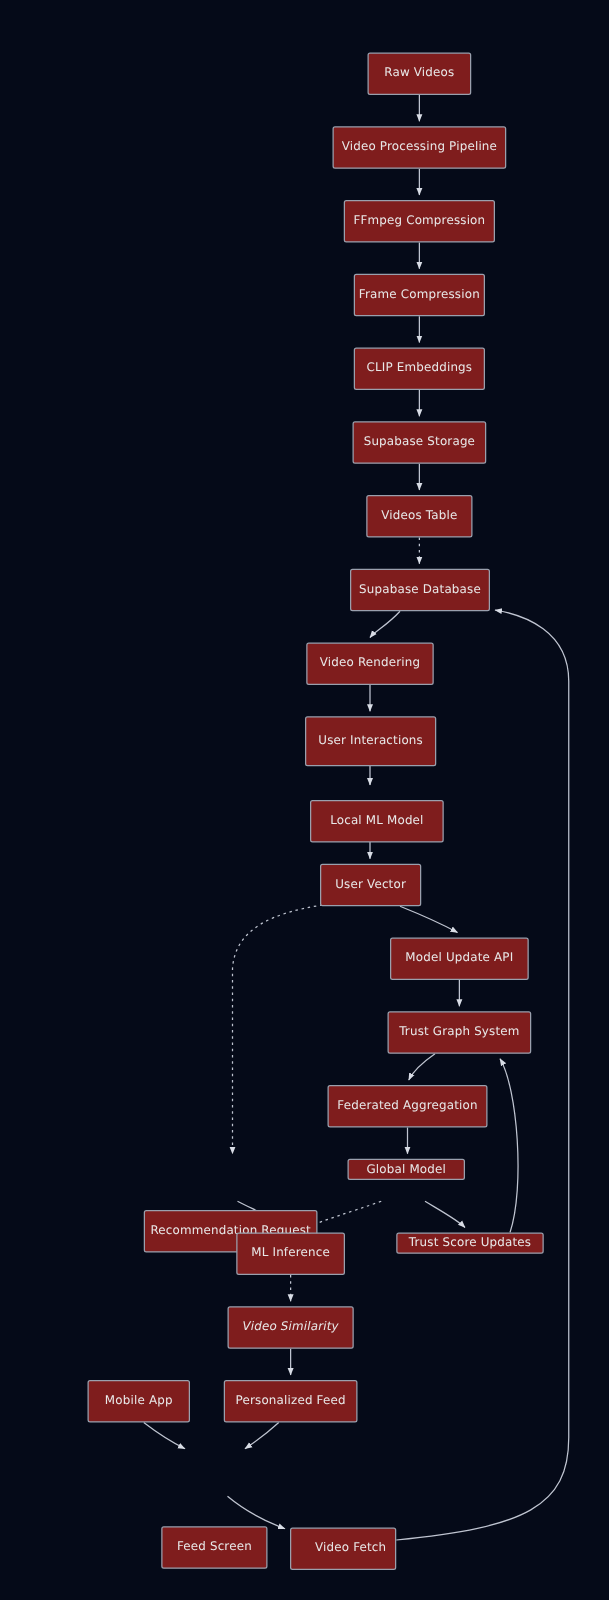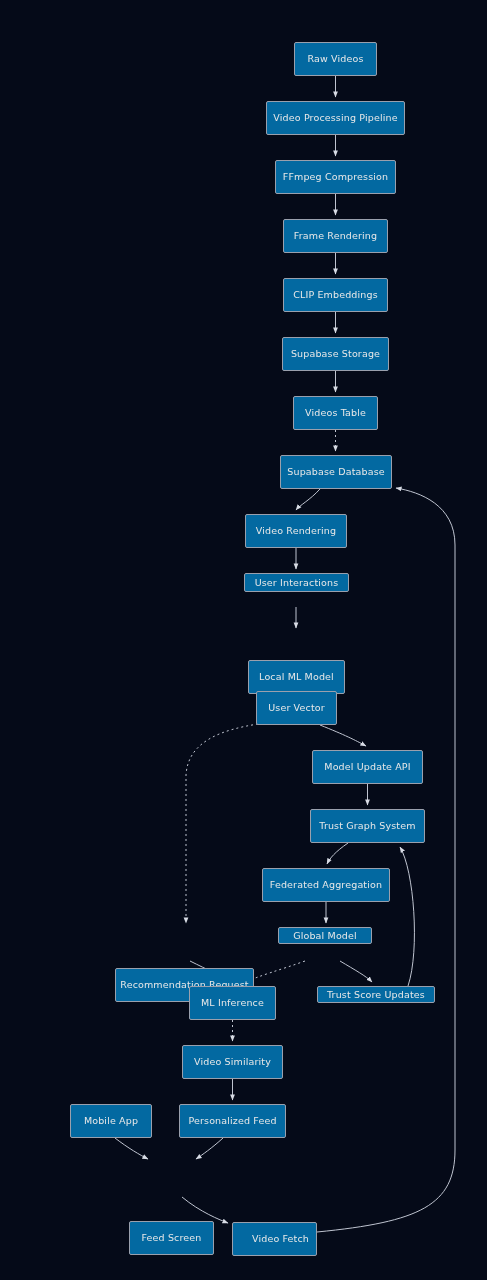--- a/index.html
+++ b/index.html
@@ -24,21 +24,21 @@
     position: absolute;
     left: 0;
     top: 0;
     width: 487px;
     height: 1280px;
     pointer-events: none;
   }
   .node {
     position: absolute;
     box-sizing: border-box;
-    background: #0369a1;
+    background: #7f1d1d;
     border: 1px solid #9aa0ad;
     border-radius: 2px;
     color: #e8e8e8;
     font-size: 9.5px;
     line-height: 1;
     display: flex;
     align-items: center;
     justify-content: center;
     text-align: center;
     letter-spacing: 0.15px;
@@ -94,41 +94,41 @@
       <div class="node" style="left: 294px; top: 42px; width: 83px; height: 34px;">
         <span class="node-label">Raw Videos</span>
       </div>
       <div class="node" style="left: 266px; top: 101px; width: 139px; height: 34px;">
         <span class="node-label">Video Processing Pipeline</span>
       </div>
       <div class="node" style="left: 275px; top: 160px; width: 121px; height: 34px;">
         <span class="node-label">FFmpeg Compression</span>
       </div>
       <div class="node" style="left: 283px; top: 219px; width: 105px; height: 34px;">
-        <span class="node-label">Frame Rendering</span>
+        <span class="node-label">Frame Compression</span>
       </div>
       <div class="node" style="left: 283px; top: 278px; width: 105px; height: 34px;">
         <span class="node-label">CLIP Embeddings</span>
       </div>
       <div class="node" style="left: 282px; top: 337px; width: 107px; height: 34px;">
         <span class="node-label">Supabase Storage</span>
       </div>
       <div class="node" style="left: 293px; top: 396px; width: 85px; height: 34px;">
         <span class="node-label">Videos Table</span>
       </div>
       <div class="node" style="left: 280px; top: 455px; width: 112px; height: 34px;">
         <span class="node-label">Supabase Database</span>
       </div>
       <div class="node" style="left: 245px; top: 514px; width: 102px; height: 34px;">
         <span class="node-label">Video Rendering</span>
       </div>
-      <div class="node" style="left: 244px; top: 573px; width: 105px; height: 19px;">
+      <div class="node" style="left: 244px; top: 573px; width: 105px; height: 40px;">
         <span class="node-label">User Interactions</span>
       </div>
-      <div class="node" style="left: 248px; top: 660px; width: 97px; height: 34px;">
+      <div class="node" style="left: 248px; top: 640px; width: 107px; height: 34px;">
         <span class="node-label">Local ML Model</span>
       </div>
       <div class="node" style="left: 256px; top: 691px; width: 81px; height: 34px;">
         <span class="node-label">User Vector</span>
       </div>
       <div class="node" style="left: 312px; top: 750px; width: 111px; height: 34px;">
         <span class="node-label">Model Update API</span>
       </div>
       <div class="node" style="left: 310px; top: 809px; width: 115px; height: 34px;">
         <span class="node-label">Trust Graph System</span>
@@ -141,21 +141,21 @@
       </div>
       <div class="node" style="left: 278px; top: 927px; width: 94px; height: 17px;">
         <span class="node-label">Global Model</span>
       </div>
       <div class="node" style="left: 189px; top: 986px; width: 87px; height: 34px;">
         <span class="node-label">ML Inference</span>
       </div>
       <div class="node" style="left: 317px; top: 986px; width: 118px; height: 17px;">
         <span class="node-label">Trust Score Updates</span>
       </div>
-      <div class="node" style="left: 182px; top: 1045px; width: 101px; height: 34px;">
+      <div class="node" style="left: 182px; top: 1045px; width: 101px; height: 34px; font-style: italic;">
         <span class="node-label">Video Similarity</span>
       </div>
       <div class="node" style="left: 70px; top: 1104px; width: 82px; height: 34px;">
         <span class="node-label">Mobile App</span>
       </div>
       <div class="node" style="left: 179px; top: 1104px; width: 107px; height: 34px;">
         <span class="node-label">Personalized Feed</span>
       </div>
       <div class="node" style="left: 129px; top: 1185px; width: 85px; height: 34px; margin-top: 36px;">
         <span class="node-label">Feed Screen</span>

